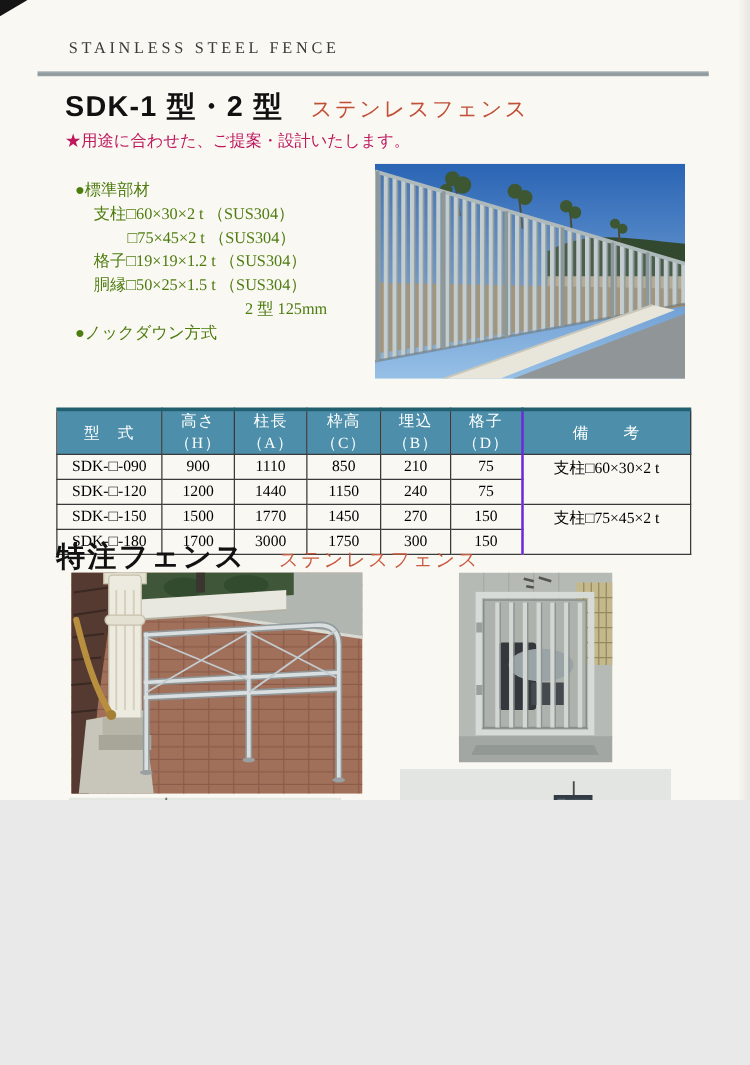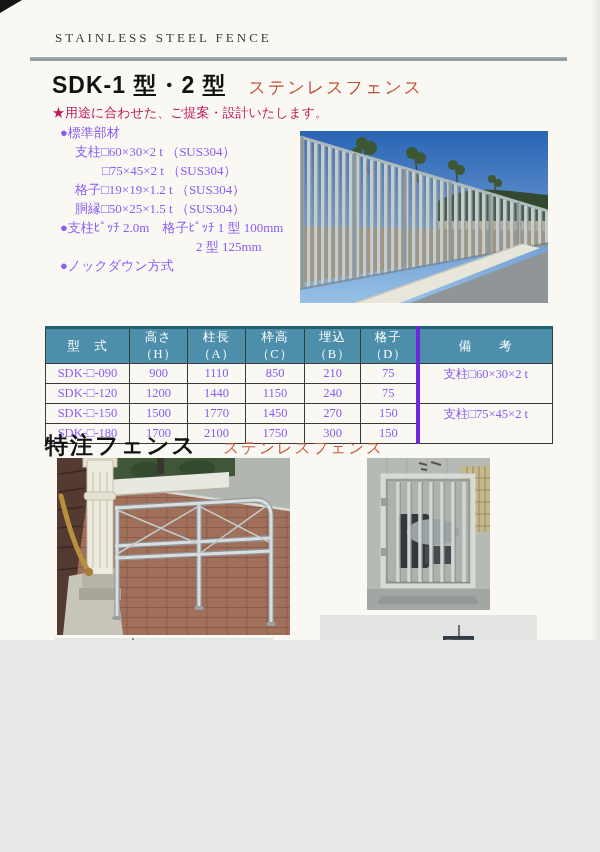--- a/index.html
+++ b/index.html
@@ -9,31 +9,31 @@
   .corner-mark{position:absolute;left:0;top:0;width:22px;height:13px;background:#151515;
         clip-path:polygon(0 0,100% 0,0 100%);}
   .doc-header{position:absolute;left:55px;top:30px;font-size:13px;letter-spacing:3px;color:#3b3b3b;}
   .header-rule{position:absolute;left:30px;top:57px;width:537px;height:4px;
         background:linear-gradient(180deg,#aeb7ba,#8c979b 55%,#9ba5a8);}
   .title-row{position:absolute;left:52px;top:70px;display:flex;align-items:baseline;gap:22px;}
   .main-title{font-family:"Liberation Sans","DejaVu Sans",sans-serif;font-weight:bold;
         font-size:23px;letter-spacing:1px;color:#111;}
   .sub-title{font-size:17px;letter-spacing:2px;color:#c14f36;}
   .note{position:absolute;left:52px;top:104px;font-size:13px;color:#be185d;}
-  .specs{position:absolute;left:60px;top:123px;font-size:13px;color:#8b5cf6;line-height:19px;white-space:nowrap;}
+  .specs{position:absolute;left:60px;top:142px;font-size:13px;color:#4d7c0f;line-height:19px;white-space:nowrap;}
   .specs .l1{margin-left:15px;}
   .specs .l2{margin-left:42px;}
   .specs .l6{margin-left:136px;}
   .table-caption{position:absolute;left:48px;top:306px;font-size:12px;color:#2e2e2e;letter-spacing:.5px;}
   table.size-table{position:absolute;left:45px;top:326px;border-collapse:collapse;table-layout:fixed;
         width:507px;font-size:12.5px;border:1.5px solid #3a3a3a;border-top:3px solid #23606f;}
   table.size-table th{background:#4d8fab;color:#fff;font-weight:normal;letter-spacing:1px;
         border:1px solid #3a3a3a;height:21px;padding:0;}
-  table.size-table td{border:1px solid #3a3a3a;height:19px;text-align:center;padding:0;color:#8b5cf6;}
-  table.size-table .remark{border-left:4px solid #6d28d9;}
+  table.size-table td{border:1px solid #3a3a3a;height:19px;text-align:center;padding:0;color:#000000;}
+  table.size-table .remark{border-left:2px solid #6d28d9;}
   table.size-table td.remark{vertical-align:top;padding-top:2px;}
   .title-row2{position:absolute;left:45px;top:430px;display:flex;align-items:baseline;gap:26px;}
   .main-title2{font-family:Liberation Mono, monospace;font-weight:bold;
         font-size:23px;letter-spacing:2px;color:#111;}
   .sub-title2{font-size:15.5px;letter-spacing:2px;color:#c75a40;}
   .photo{position:absolute;display:block;}
   .page-number{position:absolute;left:0;top:794px;width:566px;text-align:center;
         font-size:12.5px;letter-spacing:4px;color:#2e2e2e;}
   .edge-shade{position:absolute;right:0;top:0;width:10px;height:100%;
         background:linear-gradient(90deg,rgba(0,0,0,0),rgba(100,100,100,.12));}
@@ -52,21 +52,20 @@
     <span class="sub-title">ステンレスフェンス</span>
   </div>
   <div class="note">★用途に合わせた、ご提案・設計いたします。</div>
 
   <div class="specs">
     <div class="l0">●標準部材</div>
     <div class="l1">支柱□60×30×2 t （SUS304）</div>
     <div class="l2">□75×45×2 t （SUS304）</div>
     <div class="l1">格子□19×19×1.2 t （SUS304）</div>
     <div class="l1">胴縁□50×25×1.5 t （SUS304）</div>
-    <div class="l0">●支柱ﾋﾟｯﾁ 2.0m　格子ﾋﾟｯﾁ 1 型 100mm</div>
     <div class="l6">2 型 125mm</div>
     <div class="l0">●ノックダウン方式</div>
   </div>
 
   <svg class="photo" style="left:300px;top:131px;" width="248" height="172" viewBox="0 0 248 172">
     <defs>
       <linearGradient id="skyg1" x1="0" y1="0" x2="0" y2="1">
         <stop offset="0" stop-color="#2a64b4"></stop>
           <stop offset="1" stop-color="#97c0e6"></stop>
       </linearGradient>
@@ -158,21 +157,21 @@
         <td>1500</td>
         <td>1770</td>
         <td>1450</td>
         <td>270</td>
         <td>150</td>
         <td class="remark" rowspan="2">支柱□75×45×2 t</td>
       </tr>
       <tr>
         <td>SDK-□-180</td>
         <td>1700</td>
-        <td>2100</td>
+        <td>3000</td>
         <td>1750</td>
         <td>300</td>
         <td>150</td>
       </tr>
     </tbody>
   </table>
 
   <div class="title-row2">
     <span class="main-title2">特注フェンス</span>
     <span class="sub-title2">ステンレスフェンス</span>

